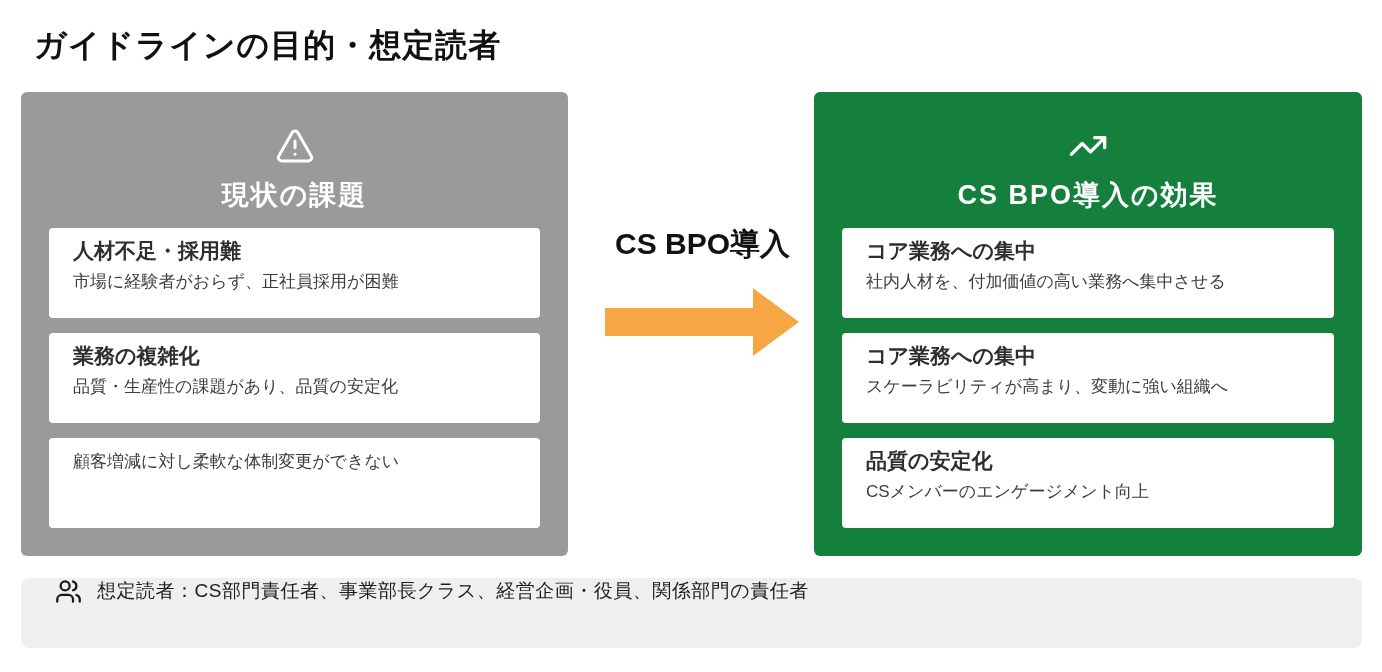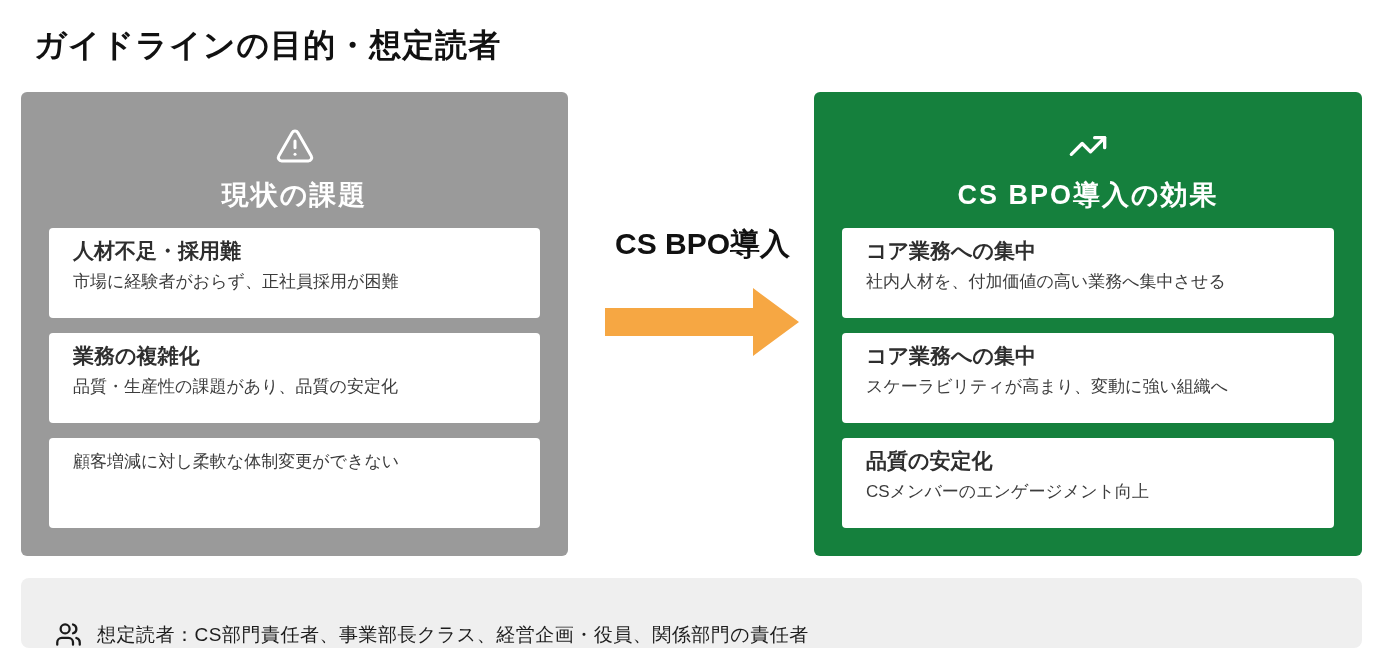--- a/index.html
+++ b/index.html
@@ -48,21 +48,21 @@
     padding-left: 23px;
   }
   .arrow-label {
     font-size: 30px; font-weight: 700; color: #111111; white-space: nowrap;
   }
   .arrow-svg { margin-top: 20px; display: block; }
 
   .audience-bar {
     position: absolute; left: 21px; top: 578px; width: 1341px; height: 70px;
     background: #EFEFEF; border-radius: 8px;
-    display: flex; align-items: flex-end; padding-left: 34px;
+    display: flex; align-items: flex-start; padding-left: 34px;
   }
   .audience-bar .ftr-icon { width: 27px; height: 27px; flex: 0 0 auto; }
   .audience-text {
     margin-left: 15px; font-size: 19px; color: #1c1c1c; letter-spacing: 0.5px;
   }
 </style>
 </head>
 <body>
 
 <div class="slide">

